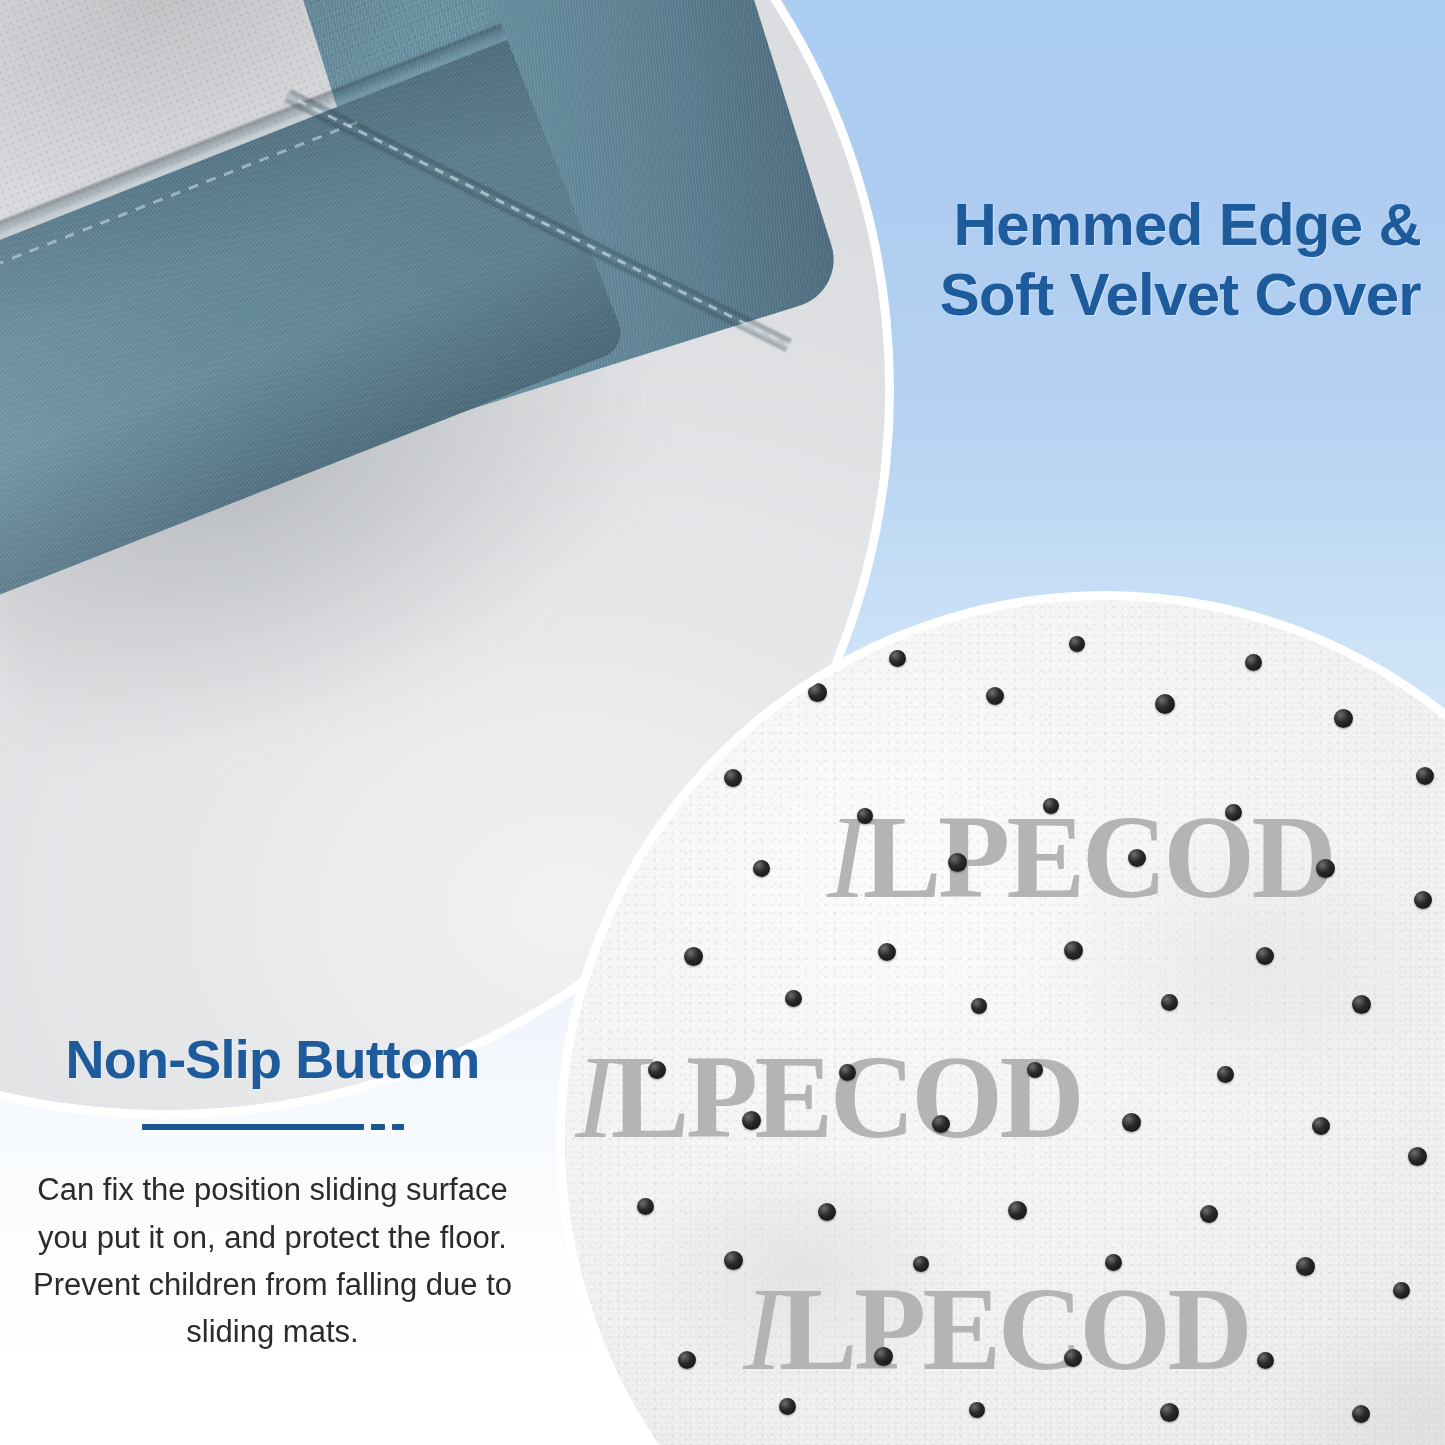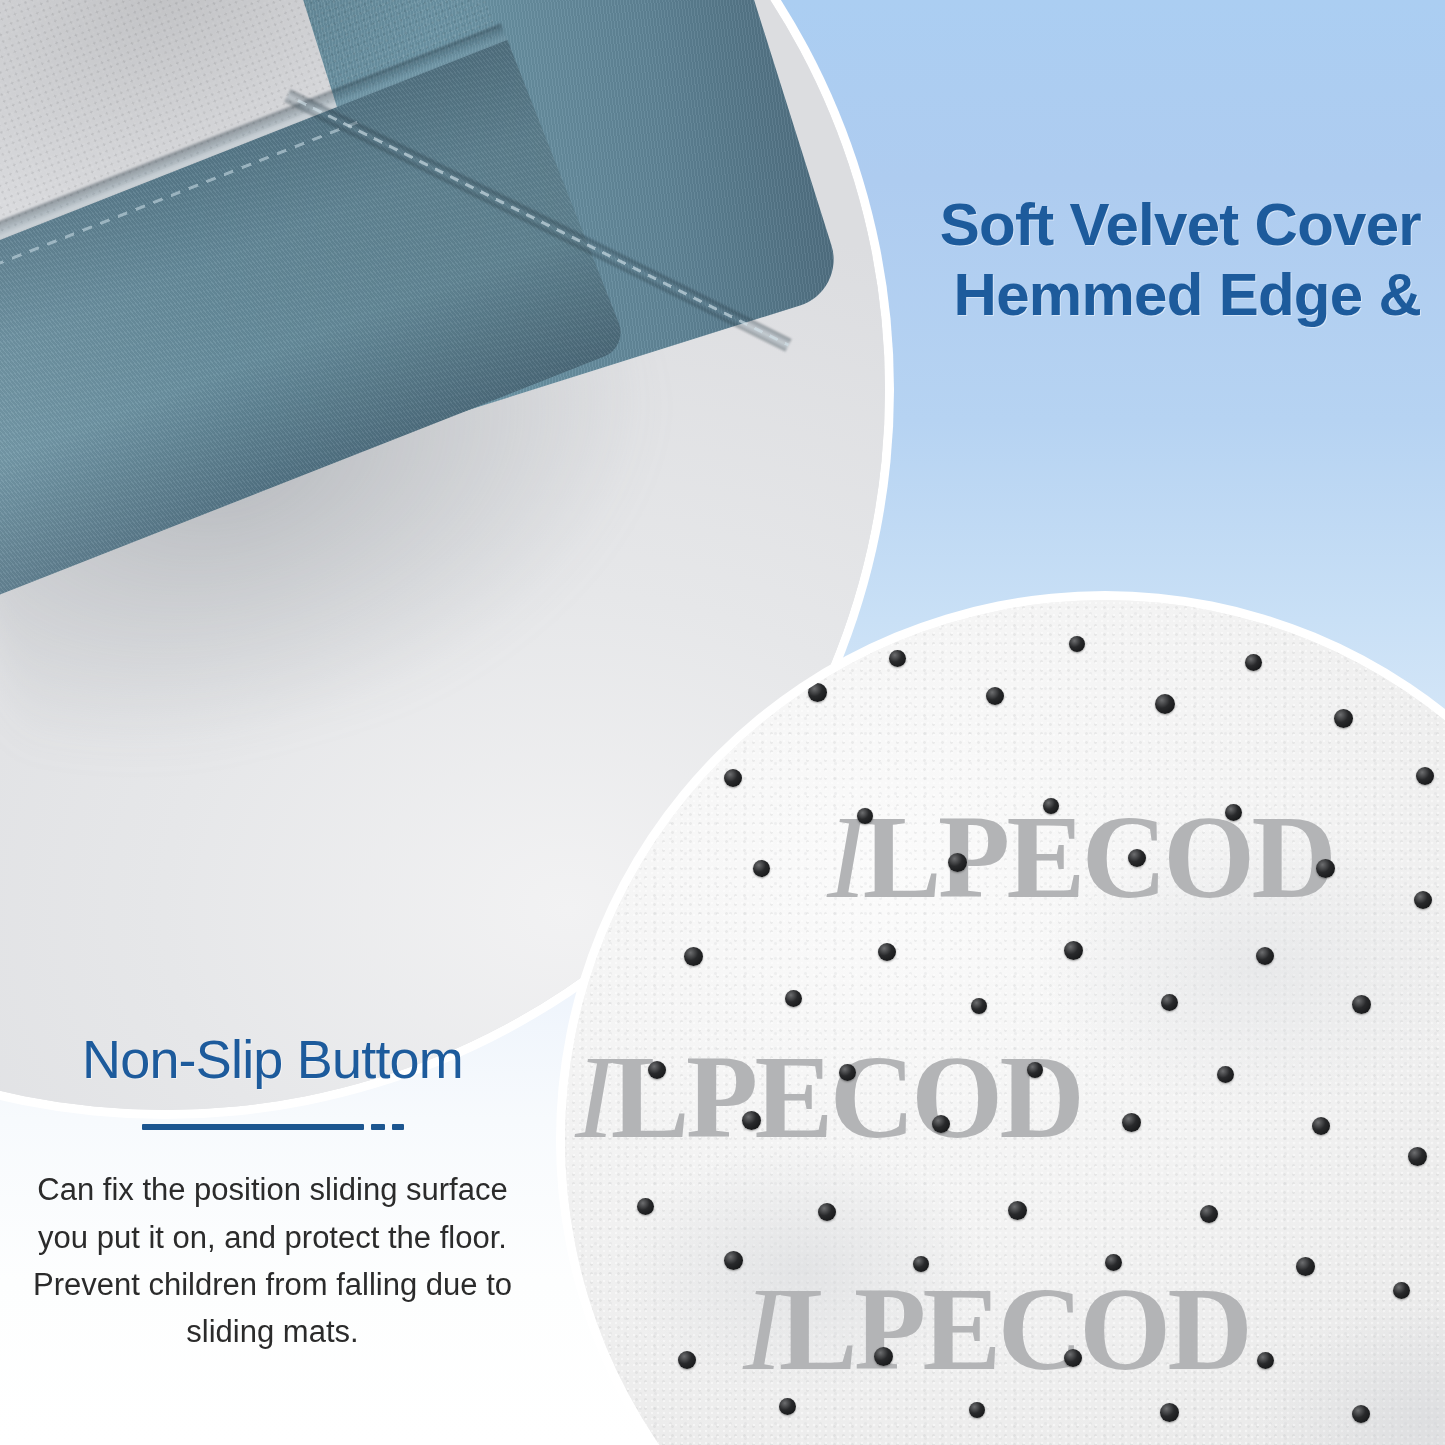--- a/index.html
+++ b/index.html
@@ -258,21 +258,21 @@
   
   .block-bl {
     position:absolute;
     left:0; top:1030px;
     width:545px;
     text-align:center;
   }
   .head-bl {
     color:#1d5b9c;
     font-size:54px;
-    font-weight:400;
+    font-weight:700;
     letter-spacing:-.015em;
     line-height:1.1;
     text-shadow:1px 1px 0 rgba(255,255,255,.45);
   }
   .divider {
     margin:34px auto 0;
     width:262px;
     height:7px;
     display:flex;
     align-items:center;
@@ -367,22 +367,22 @@
         <div class="dot" style="left: 308.5px; top: 746.5px; width: 19px; height: 19px;"></div>
         <div class="dot" style="left: 404px; top: 802px; width: 16px; height: 16px;"></div>
         <div class="dot" style="left: 499px; top: 749px; width: 18px; height: 18px;"></div>
         <div class="dot" style="left: 594.5px; top: 802.5px; width: 19px; height: 19px;"></div>
         <div class="dot" style="left: 691.5px; top: 751.5px; width: 17px; height: 17px;"></div>
         <div class="dot" style="left: 787px; top: 805px; width: 18px; height: 18px;"></div>
       </div>
   </div>
 
   <div class="head-top">
+    <div>Hemmed Edge &amp;</div>
     <div>Soft Velvet Cover</div>
-    <div>Hemmed Edge &amp;</div>
   </div>
 
   <div class="block-bl">
     <div class="head-bl">Non-Slip Buttom</div>
     <div class="divider">
       <span class="bar"></span>
       <span class="dash1"></span>
       <span class="dash2"></span>
     </div>
     <div class="body-bl">Can fix the position sliding surface you put it on, and protect the floor. Prevent children from falling due to sliding mats.</div>

